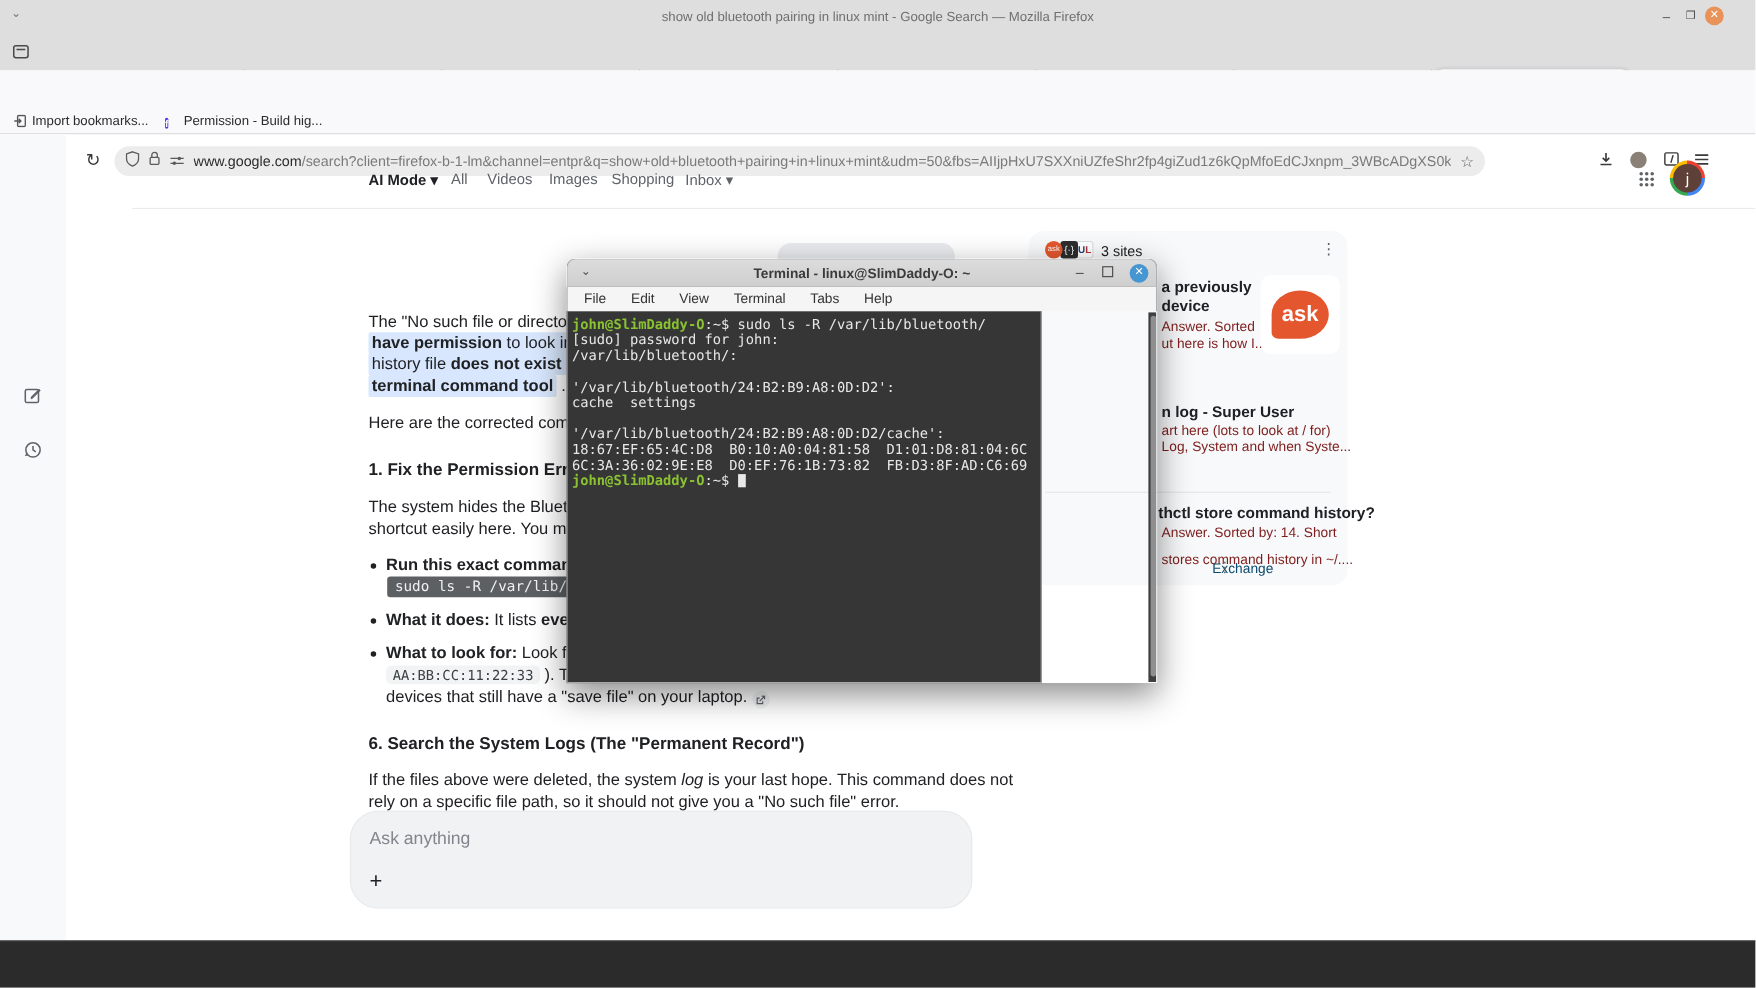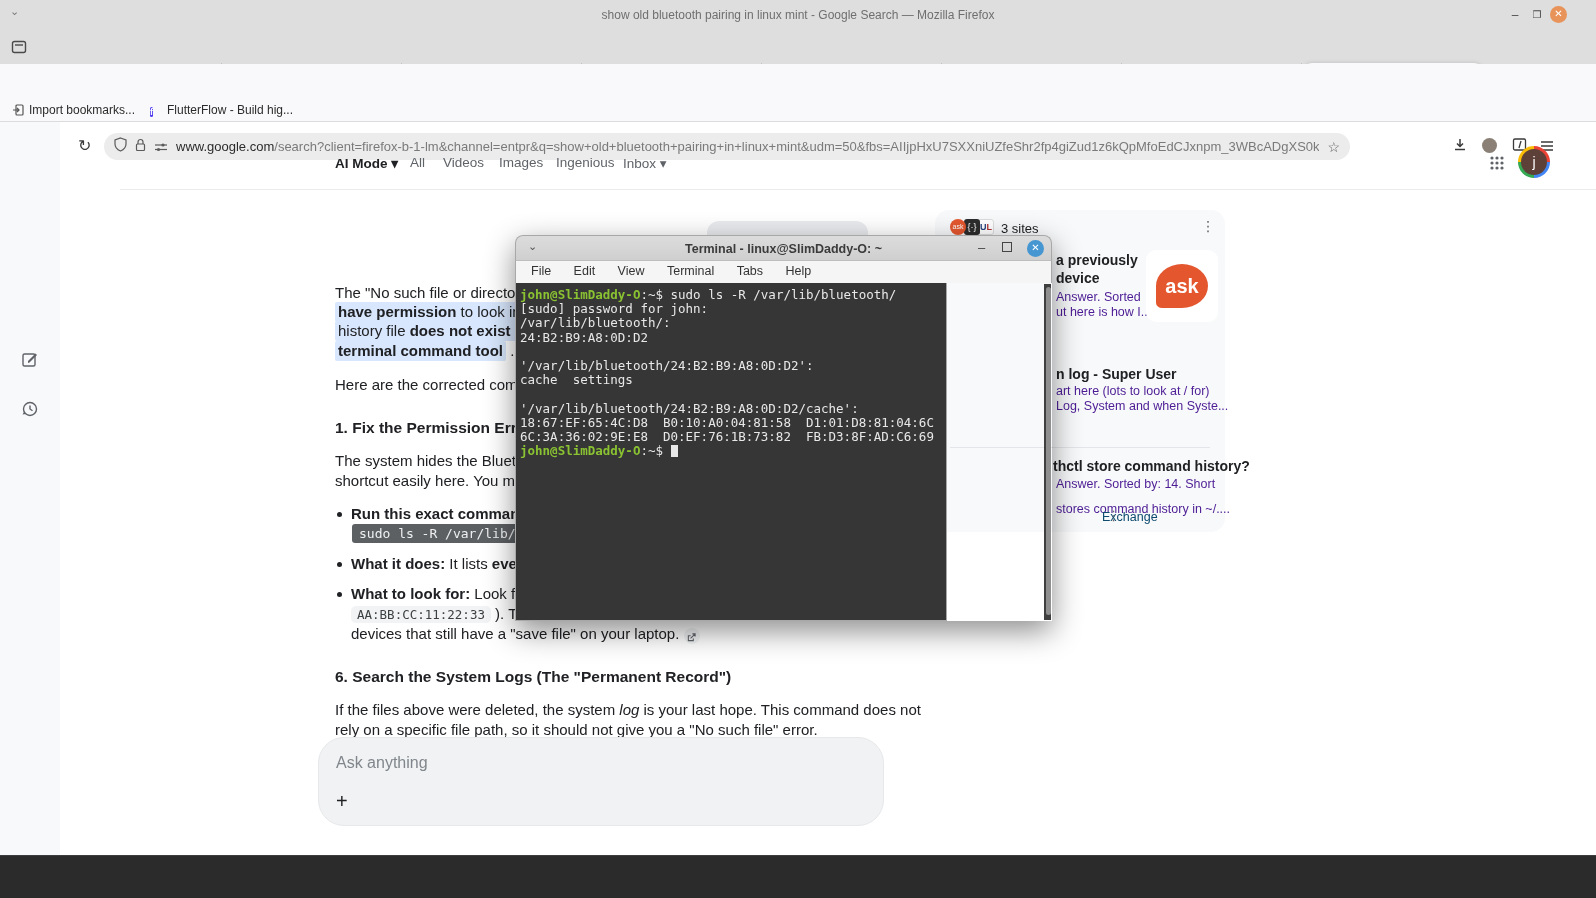--- a/index.html
+++ b/index.html
@@ -38,21 +38,21 @@
 
   .gline { font-size:15px; color:#202124; white-space:nowrap; }
   .hl { background:#d8e7fd; padding:1px 3px 2px 3px; border-radius:2px; }
   .bullet { width:5px; height:5px; border-radius:50%; background:#202124; }
   .codeblock { font-family:"DejaVu Sans Mono",monospace; font-size:13px; background:#5d6063; color:#eef0f1; padding:2px 7px; border-radius:3px; white-space:nowrap; }
   .chip { font-family:"DejaVu Sans Mono",monospace; font-size:12.5px; background:#f1f3f4; color:#3c4043; padding:1px 6px; border-radius:5px; }
   .askbox { left:318px; top:737px; width:566px; height:89px; background:#f0f2f3; border:1px solid #e6e8ea; border-radius:26px; }
 
   .sidecard { left:935px; top:210px; width:290px; height:322px; background:#f8f9fa; border-radius:14px; }
   .sc-title { font-size:14px; font-weight:bold; color:#202124; white-space:nowrap; }
-  .sc-desc { font-size:12.5px; color:#4c1d95; white-space:nowrap; }
+  .sc-desc { font-size:12.5px; color:#7f1d1d; white-space:nowrap; }
 
   .popupbox { left:707px; top:221px; width:161px; height:26px; background:#e9ebee; border-radius:12px 12px 0 0; }
 
   
   .termwin { left:515px; top:235px; width:537px; height:386px; border-radius:8px 8px 0 0; box-shadow:0 10px 30px rgba(0,0,0,.45); z-index:50; }
   .term-titlebar { left:0; top:0; width:537px; height:26px; background:linear-gradient(#dcdcdc,#cfcfcf); border:1px solid #a8a8a8; border-bottom:1px solid #bdbdbd; border-radius:8px 8px 0 0; }
   .term-title { width:100%; text-align:center; top:6px; font-size:12.5px; font-weight:bold; color:#3b3b3b; }
   .term-menubar { left:0; top:26px; width:537px; height:22px; background:#f5f5f5; border-left:1px solid #a8a8a8; border-right:1px solid #a8a8a8; }
   .term-menu-item { display:inline-block; font-size:12.5px; color:#333; padding:3px 9px; }
   .term-body { left:0; top:48px; width:432px; height:338px; background:#363636; border:1px solid #a8a8a8; border-top:none; padding:5px 2px 0 4px; }
@@ -189,21 +189,21 @@
   <div class="abs bookmarksbar">
     <div class="abs bkm" style="left:12px;">
       <svg width="12" height="12" viewBox="0 0 12 12">
           <rect x="4" y="1" width="7" height="10" rx="1" fill="none" stroke="#555" stroke-width="1.2"></rect>
           <path d="M1 6 H7 M5 4 L7 6 L5 8" fill="none" stroke="#555" stroke-width="1.2"></path>
         </svg>
       <span>Import bookmarks...</span>
     </div>
     <div class="abs bkm" style="left:150px;">
       <span style="width:12px;height:12px;display:inline-block;"><span class="flf" style="font-size:9px;line-height:12px;">f</span></span>
-      <span>FlutterFlow - Build hig...</span>
+      <span>Permission - Build hig...</span>
     </div>
   </div>
 
   <div class="abs leftrail">
     <div class="abs" style="left:16px;top:150px;width:27px;height:27px;"><span class="ggl"></span></div>
     <div class="abs" style="left:21px;top:228px;">
       <svg width="18" height="18" viewBox="0 0 18 18">
           <rect x="2" y="4" width="12" height="12" rx="1.5" fill="none" stroke="#5f6368" stroke-width="1.4"></rect>
           <path d="M7 11 L14.5 3.5 L16 5 L8.5 12.5 L7 13 Z" fill="#5f6368"></path>
         </svg>
@@ -214,21 +214,21 @@
           <path d="M9 5.5 V9 L11.5 10.8" fill="none" stroke="#5f6368" stroke-width="1.4"></path>
           <path d="M3 12 L1.5 14.5 L5 14" fill="#5f6368"></path>
         </svg>
     </div>
   </div>
 
   <div class="abs gtab sel" style="left:335px;"><span>AI Mode</span> ▾</div>
   <div class="abs gtab" style="left:410px;"><span>All</span></div>
   <div class="abs gtab" style="left:443px;"><span>Videos</span></div>
   <div class="abs gtab" style="left:499px;"><span>Images</span></div>
-  <div class="abs gtab" style="left:556px;"><span>Ingenious</span></div>
+  <div class="abs gtab" style="left:556px;"><span>Shopping</span></div>
   <div class="abs gtab" style="left:623px;"><span>Inbox</span> ▾</div>
   <div class="abs gdivider"></div>
 
   <div class="abs" style="left:1489px;top:155px;">
     <svg width="16" height="16" viewBox="0 0 16 16">
         <g fill="#5f6368">
           <circle cx="3" cy="3" r="1.6"></circle>
           <circle cx="8" cy="3" r="1.6"></circle>
           <circle cx="13" cy="3" r="1.6"></circle>
           <circle cx="3" cy="8" r="1.6"></circle>
@@ -323,21 +323,20 @@
       <span class="term-menu-item">Edit</span>
       <span class="term-menu-item">View</span>
       <span class="term-menu-item">Terminal</span>
       <span class="term-menu-item">Tabs</span>
       <span class="term-menu-item">Help</span>
     </div>
     <div class="abs term-body">
       <div class="tline"><span class="tp">john@SlimDaddy-O</span><span>:~$ </span><span>sudo ls -R /var/lib/bluetooth/</span></div>
       <div class="tline">[sudo] password for john:</div>
       <div class="tline">/var/lib/bluetooth/:</div>
-      <div class="tline">24:B2:B9:A8:0D:D2</div>
       <div class="tline"></div>
       <div class="tline">'/var/lib/bluetooth/24:B2:B9:A8:0D:D2':</div>
       <div class="tline">cache  settings</div>
       <div class="tline"></div>
       <div class="tline">'/var/lib/bluetooth/24:B2:B9:A8:0D:D2/cache':</div>
       <div class="tline">18:67:EF:65:4C:D8  B0:10:A0:04:81:58  D1:01:D8:81:04:6C</div>
       <div class="tline">6C:3A:36:02:9E:E8  D0:EF:76:1B:73:82  FB:D3:8F:AD:C6:69</div>
       <div class="tline"><span class="tp">john@SlimDaddy-O</span><span>:~$ </span><span class="cursor"></span></div>
     </div>
     <div class="abs term-scroll"></div>

